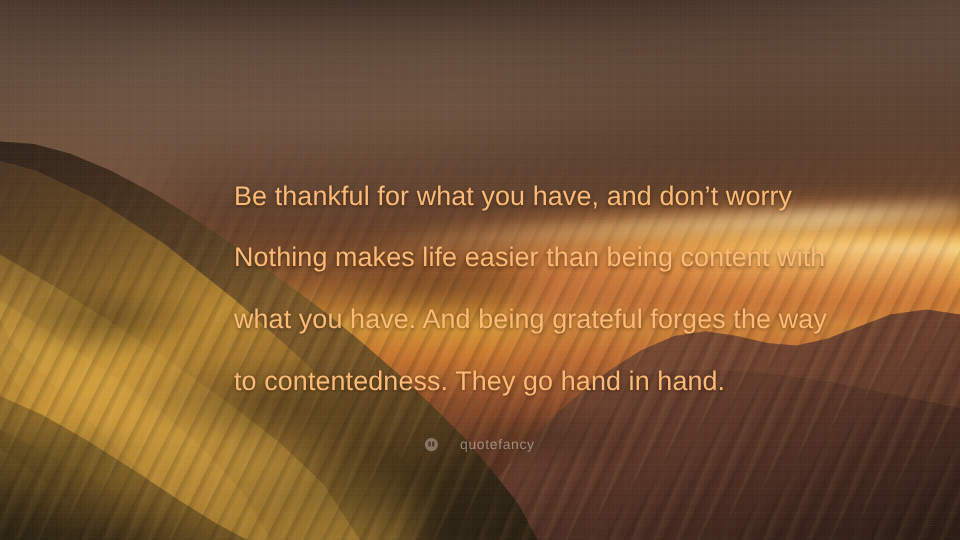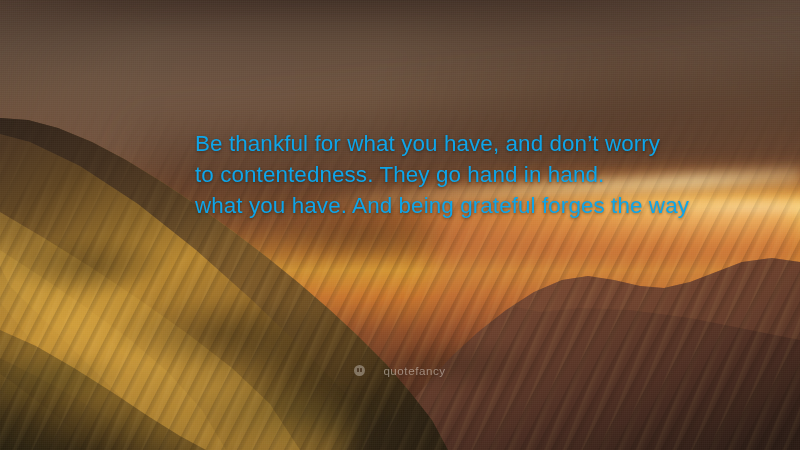--- a/index.html
+++ b/index.html
@@ -235,28 +235,29 @@
   }
 
   .quote-block {
     position: absolute;
     left: 155px;
     top: 112px;
     width: 504px;
   }
   .quote-line {
     display: block;
-    color: #0ea5e9;
+    color: #fdba74;
     font-family: "Liberation Sans", sans-serif;
     font-size: 22.4px;
     font-weight: 400;
     line-height: 31.2px;
     letter-spacing: 0.1px;
     white-space: nowrap;
     text-shadow: 0 1px 3px rgba(20,10,4,0.45);
+    margin-top: 20px;
   }
 
   .attribution {
     position: absolute;
     left: 0; right: 0;
     top: 316px;
     text-align: center;
   }
   .attribution-name {
     display: inline-block;
@@ -399,22 +400,23 @@
   <div class="slope-texture"></div>
   <div class="slope-mottle"></div>
 
   <div class="vignette"></div>
   <div class="grain"></div>
 
   <div class="content">
 
     <blockquote class="quote-block">
       <span class="quote-line">Be thankful for what you have, and don’t worry</span>
+      <span class="quote-line">Nothing makes life easier than being content with</span>
+      <span class="quote-line">what you have. And being grateful forges the way</span>
       <span class="quote-line">to contentedness. They go hand in hand.</span>
-      <span class="quote-line">what you have. And being grateful forges the way</span>
     </blockquote>
 
 
     <div class="watermark">
       <span class="watermark-logo"></span>
       <span class="watermark-text">quotefancy</span>
     </div>
 
   </div>
 </div>

